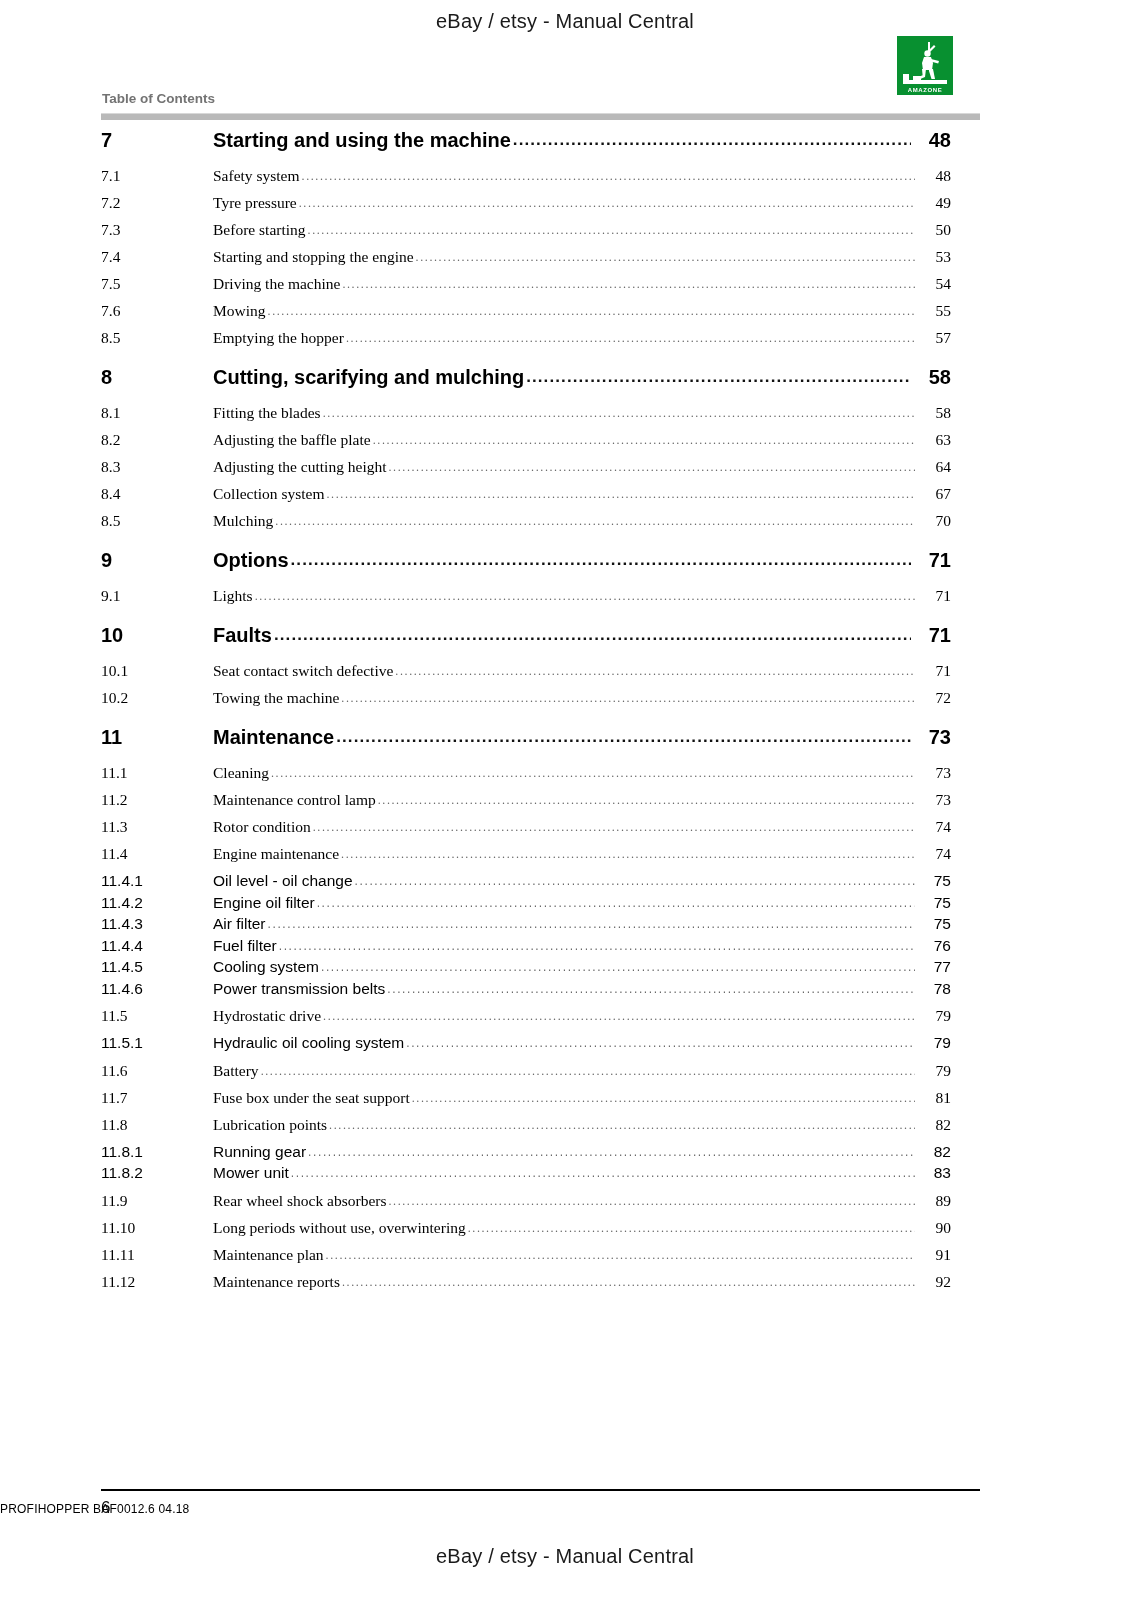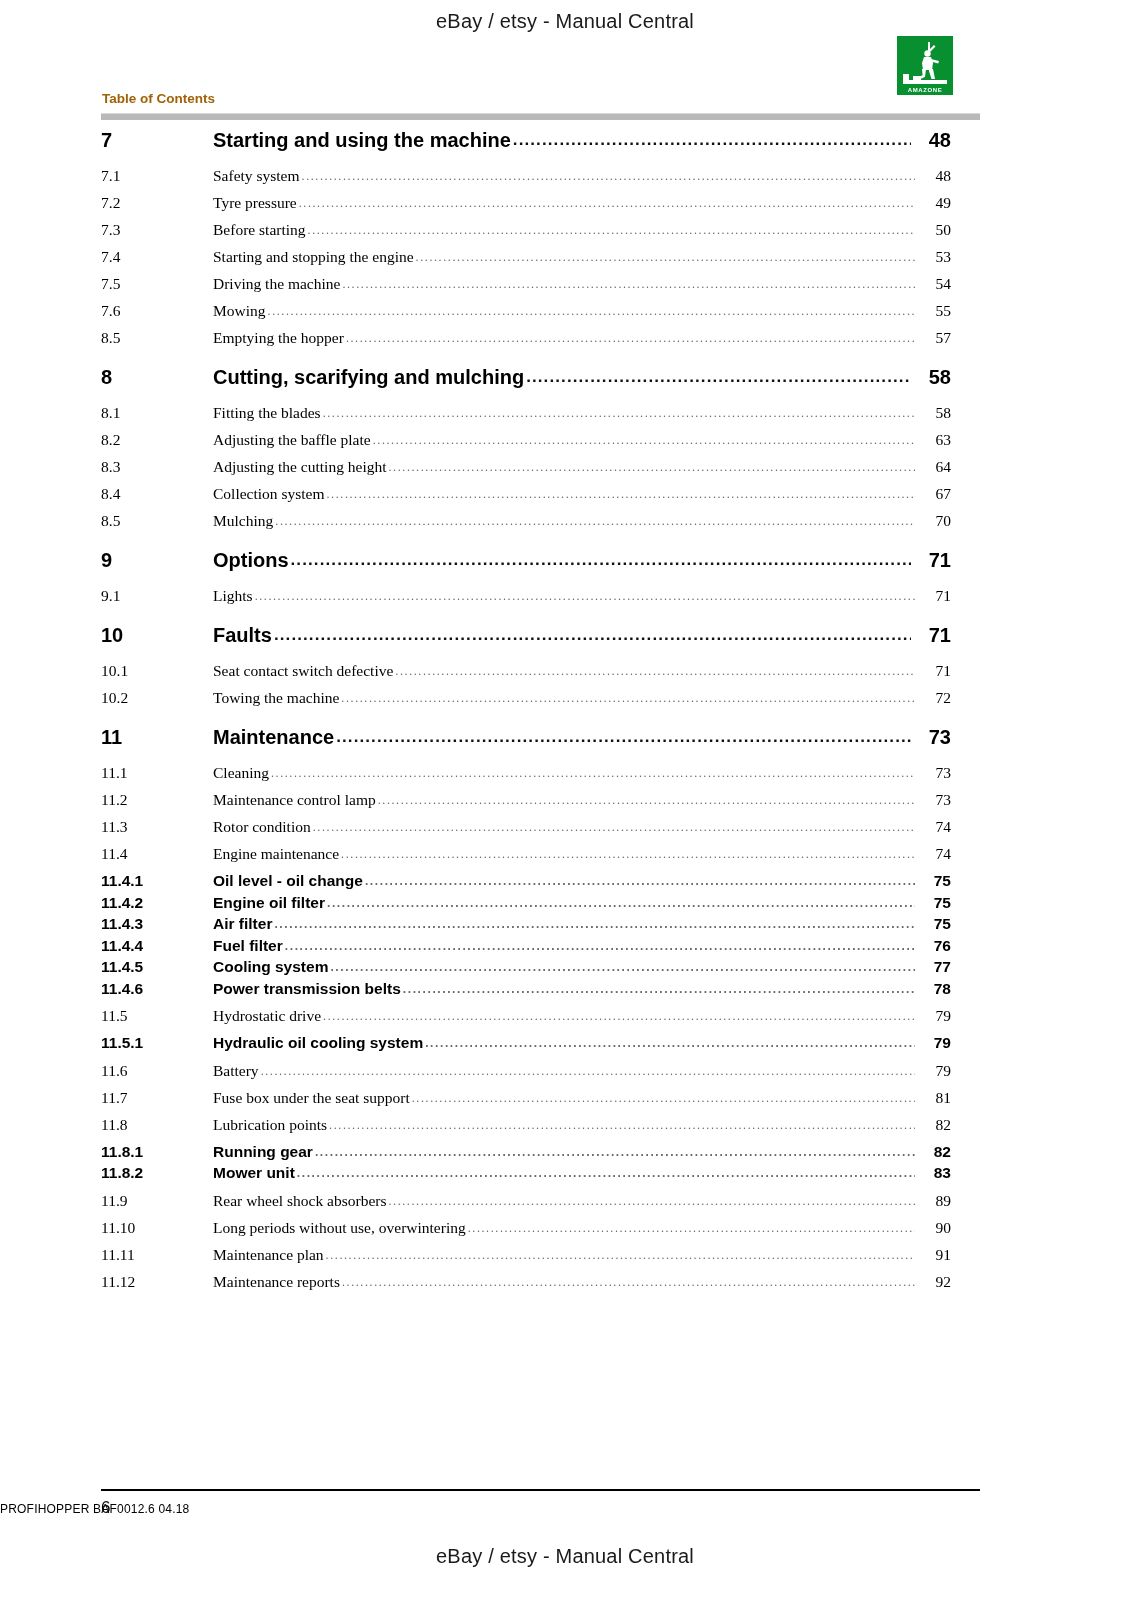--- a/index.html
+++ b/index.html
@@ -53,21 +53,21 @@
     font-family: "Liberation Sans", sans-serif;
   }
 
   
   .running-head {
     position: absolute;
     top: 91px;
     left: 102px;
     font-size: 13.5px;
     font-weight: bold;
-    color: #a16207;
+    color: #737373;
   }
   .head-rule {
     position: absolute;
     top: 113px;
     left: 101px;
     width: 879px;
     height: 6px;
     background: #b9b9b9;
     border-top: 1px solid #d8d8d8;
   }
@@ -130,21 +130,21 @@
   
   .lvl2 {
     font-size: 15.5px;
     font-weight: normal;
     height: 27px;
     font-family: Liberation Serif, serif;
   }
   
   .lvl3 {
     font-size: 15.5px;
-    font-weight: bold;
+    font-weight: normal;
     height: 21.5px;
   }
 
   .gap-sm { height: 6px; }
   .gap-md { height: 10px; }
 
   
   .footer-rule {
     position: absolute;
     top: 1489px;

